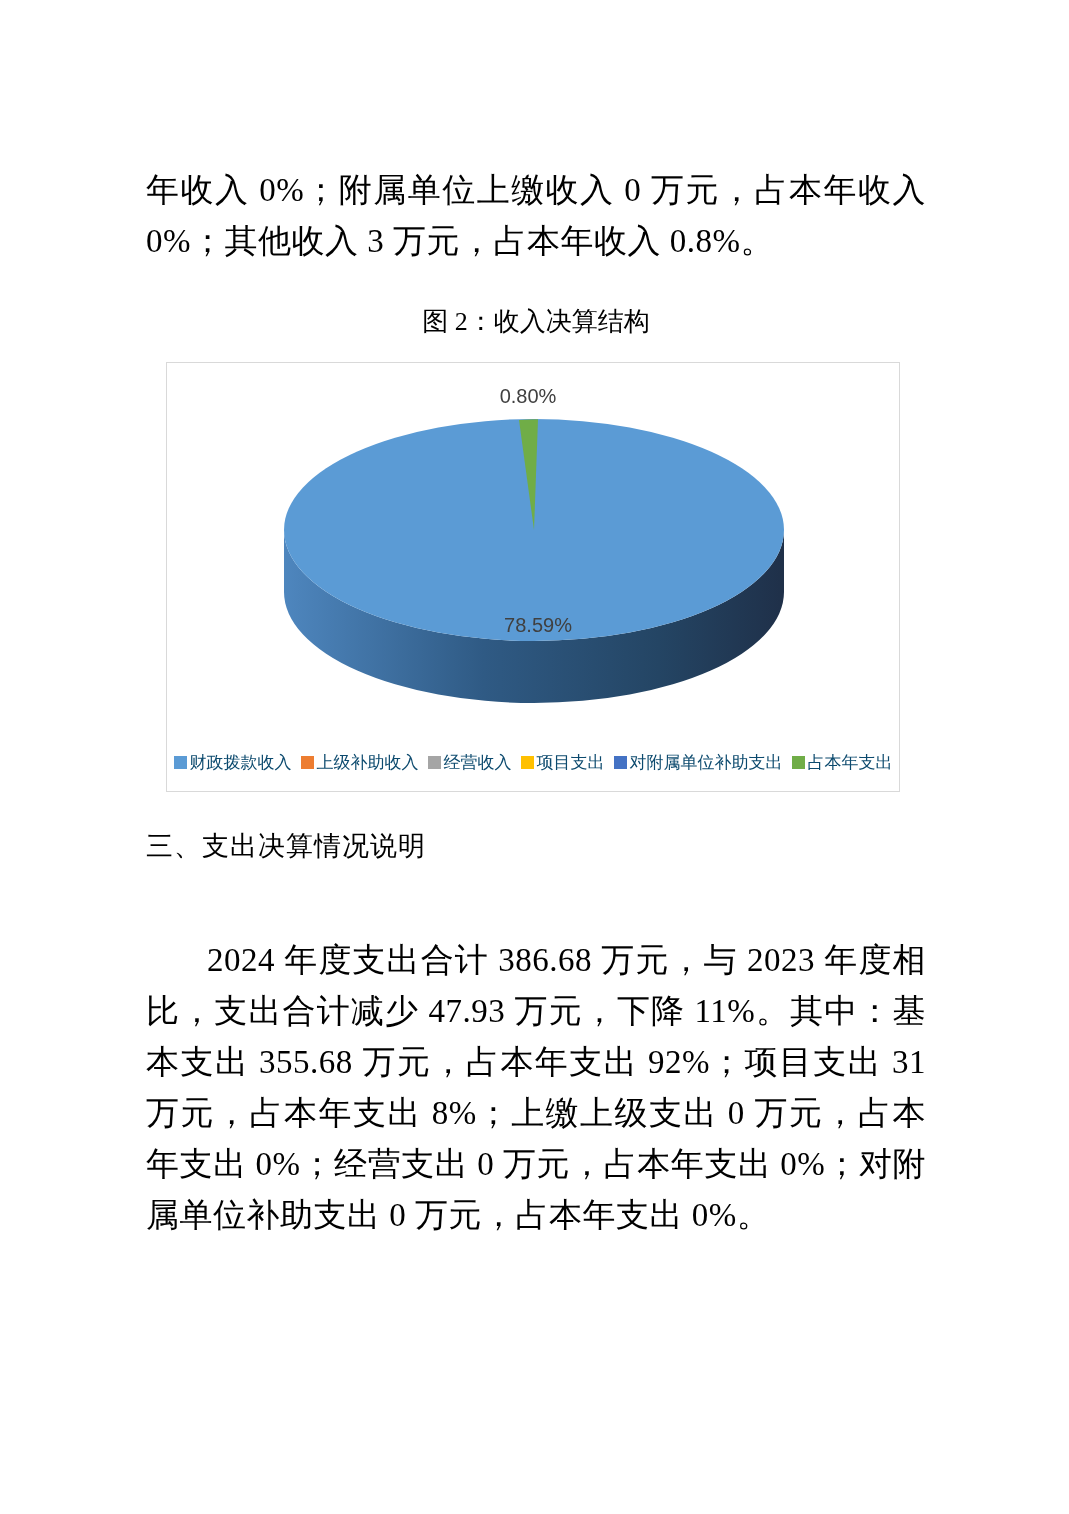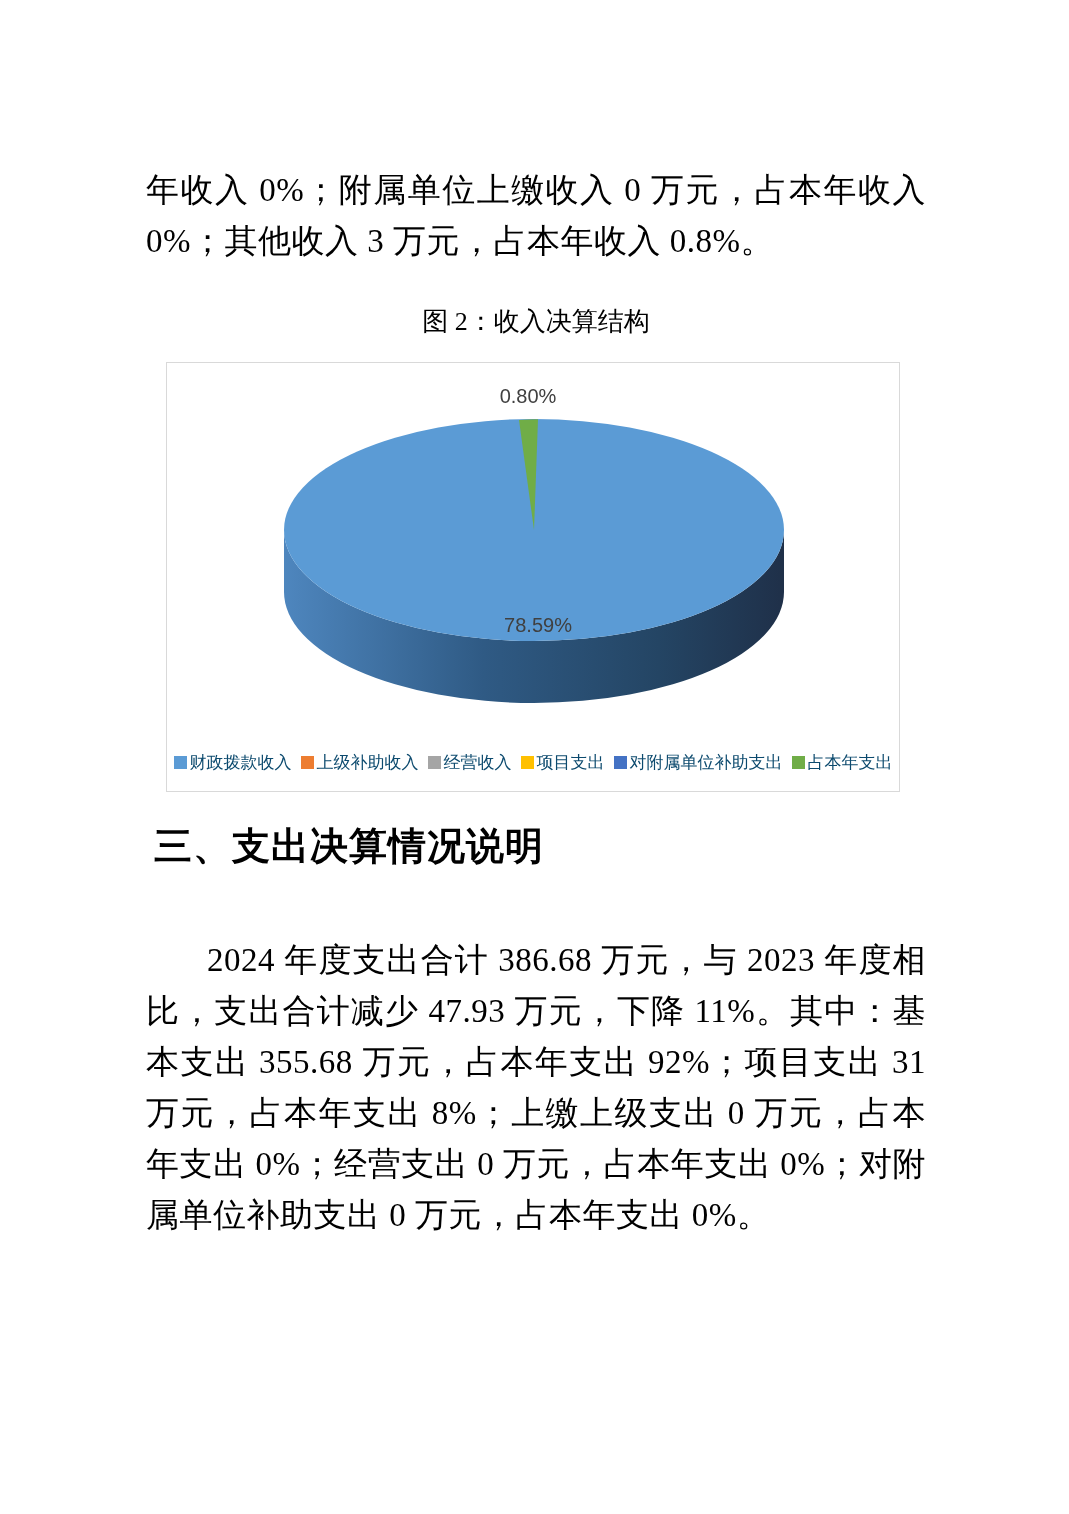--- a/index.html
+++ b/index.html
@@ -27,25 +27,25 @@
     position:absolute;
     top:297px;
     left:146px;
     width:780px;
     text-align:center;
     font-size:26px;
     line-height:50px;
   }
   .section-heading {
     position:absolute;
-    left:154px;
+    left:146px;
     top:821px;
     width:780px;
-    font-size:38px;
-    font-weight:bold;
+    font-size:27px;
+    font-weight:normal;
     line-height:50px;
     letter-spacing:1px;
   }
   .chart-box {
     position:absolute;
     left:166px;
     top:362px;
     width:734px;
     height:430px;
     box-sizing:border-box;

